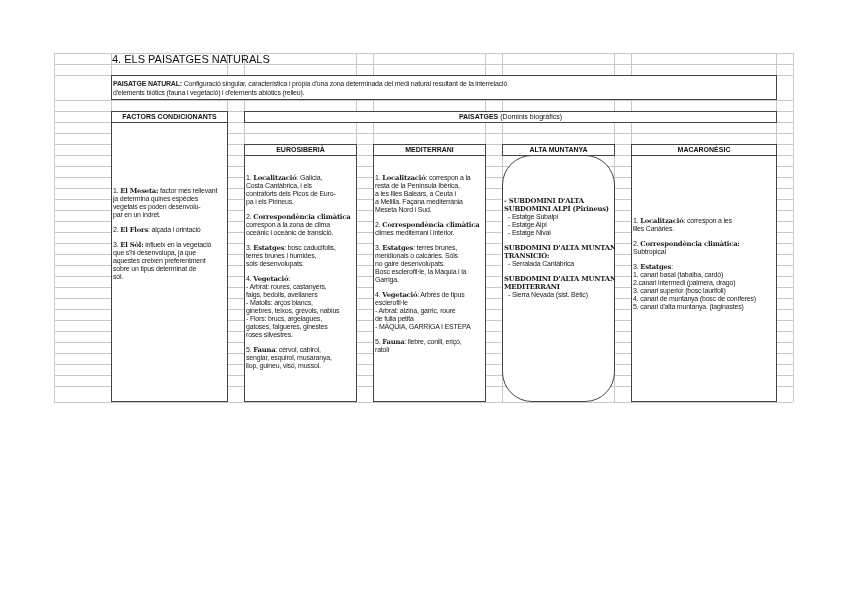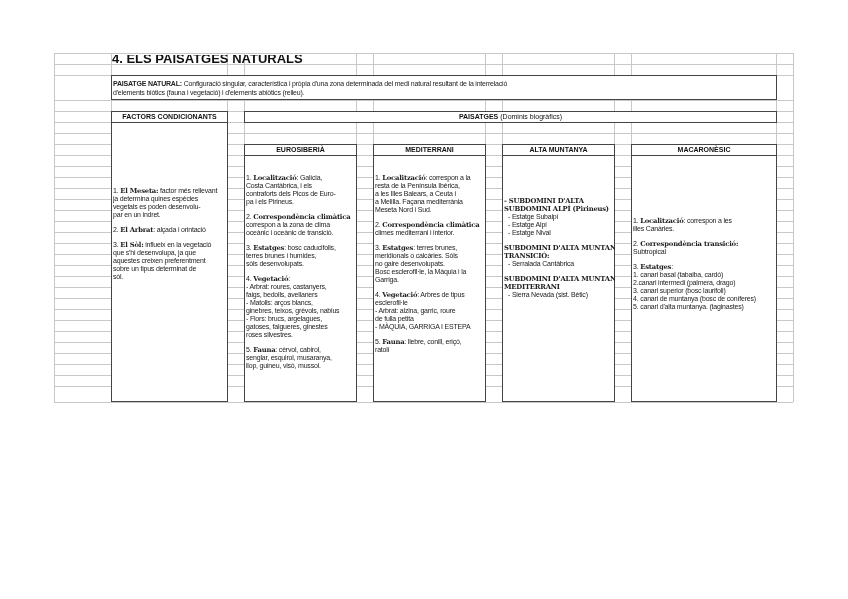--- a/index.html
+++ b/index.html
@@ -4,21 +4,21 @@
 <style>
   html, body { margin:0; padding:0; background:#ffffff; }
   body { width:848px; height:599px; position:relative; overflow:hidden;
          font-family:"Liberation Sans", sans-serif; color:#111; }
   .grid { position:absolute; left:54px; top:53px; width:739px; height:349px; }
   .hline { position:absolute; left:0; width:739px; height:0; border-top:1px solid #c8c8c8; }
   .vline { position:absolute; top:0; height:349px; width:0; border-left:1px solid #c8c8c8; }
   .box { position:absolute; border:1px solid #444; background:#fff; box-sizing:border-box; }
   .cell-text { position:absolute; font-size:7px; line-height:8px; white-space:nowrap; overflow:hidden; }
   .hdr { font-weight:bold; font-size:7px; text-align:center; line-height:10px; }
-  .title { font-weight:bold; font-size:13px; }
+  .title { font-weight:normal; font-size:11px; }
   .body-text { font-size:7px; line-height:8px; color:#222; letter-spacing:-0.2px; }
   .serif-b { font-family:"DejaVu Serif", serif; font-weight:bold; font-size:6.8px; }
   .para { margin:0 0 7px 0; white-space:nowrap; }
   .line { display:block; white-space:nowrap; }
 </style>
 </head>
 <body>
 
 <div class="grid" id="grid">
     <div class="vline" style="left: 0px;"></div>
@@ -83,21 +83,21 @@
 
 <div class="box" style="left:111px; top:122px; width:117px; height:280px;">
   <div class="cell-text body-text" id="factors-content" style="left:1px; top:64px; width:114px;">
       <div class="para">
         <span class="line"><span>1. </span><span class="serif-b">El Meseta:</span><span> factor més rellevant</span></span>
         <span class="line">ja determina quines espècies</span>
         <span class="line">vegetals es poden desenvolu-</span>
         <span class="line">par en un indret.</span>
       </div>
       <div class="para">
-        <span class="line"><span>2. </span><span class="serif-b">El Arbrat</span><span>: alçada i orintació</span></span>
+        <span class="line"><span>2. </span><span class="serif-b">El Flors</span><span>: alçada i orintació</span></span>
       </div>
       <div class="para">
         <span class="line"><span>3. </span><span class="serif-b">El Sòl:</span><span> influeix en la vegetació</span></span>
         <span class="line">que s'hi desenvolupa, ja que</span>
         <span class="line">aquestes creixen preferentment</span>
         <span class="line">sobre un tipus determinat de</span>
         <span class="line">sòl.</span>
       </div>
     </div>
 </div>
@@ -168,21 +168,21 @@
         <span class="line">- MÀQUIA, GARRIGA I ESTEPA</span>
       </div>
       <div class="para">
         <span class="line"><span>5. </span><span class="serif-b">Fauna</span><span>: llebre, conill, eriçó,</span></span>
         <span class="line">ratolí</span>
       </div>
     </div>
 </div>
 
 <div class="box hdr" style="left:502px; top:144px; width:113px; height:12px;">ALTA MUNTANYA</div>
-<div class="box" style="left:502px; top:155px; width:113px; height:247px;">
+<div class="box" style="left:502px; top:155px; width:113px; height:247px;border-radius:30px;">
   <div class="cell-text body-text" id="alta-content" style="left:1px; top:41px; width:111px;">
       <div class="para">
         <span class="line serif-b">- SUBDOMINI D'ALTA</span>
         <span class="line serif-b">SUBDOMINI ALPÍ (Pirineus)</span>
         <span class="line" style="padding-left: 4px;">- Estatge Subalpí</span>
         <span class="line" style="padding-left: 4px;">- Estatge Alpí</span>
         <span class="line" style="padding-left: 4px;">- Estatge Nival</span>
       </div>
       <div class="para">
         <span class="line serif-b">SUBDOMINI D'ALTA MUNTANYA</span>
@@ -198,21 +198,21 @@
 </div>
 
 <div class="box hdr" style="left:631px; top:144px; width:146px; height:12px;">MACARONÈSIC</div>
 <div class="box" style="left:631px; top:155px; width:146px; height:247px;">
   <div class="cell-text body-text" id="maca-content" style="left:1px; top:61px; width:144px;">
       <div class="para">
         <span class="line"><span>1. </span><span class="serif-b">Localització</span><span>: correspon a les</span></span>
         <span class="line">illes Canàries.</span>
       </div>
       <div class="para">
-        <span class="line"><span>2. </span><span class="serif-b">Correspondència transició:</span><span></span></span>
+        <span class="line"><span>2. </span><span class="serif-b">Correspondència climàtica:</span><span></span></span>
         <span class="line">Subtropical</span>
       </div>
       <div class="para">
         <span class="line"><span>3. </span><span class="serif-b">Estatges</span><span>:</span></span>
         <span class="line">1. canari basal (tabaiba, cardó)</span>
         <span class="line">2.canari intermedi (palmera, drago)</span>
         <span class="line">3. canari superior (bosc laurifoli)</span>
         <span class="line">4. canari de muntanya (bosc de coníferes)</span>
         <span class="line">5. canari d'alta muntanya. (taginastes)</span>
       </div>

